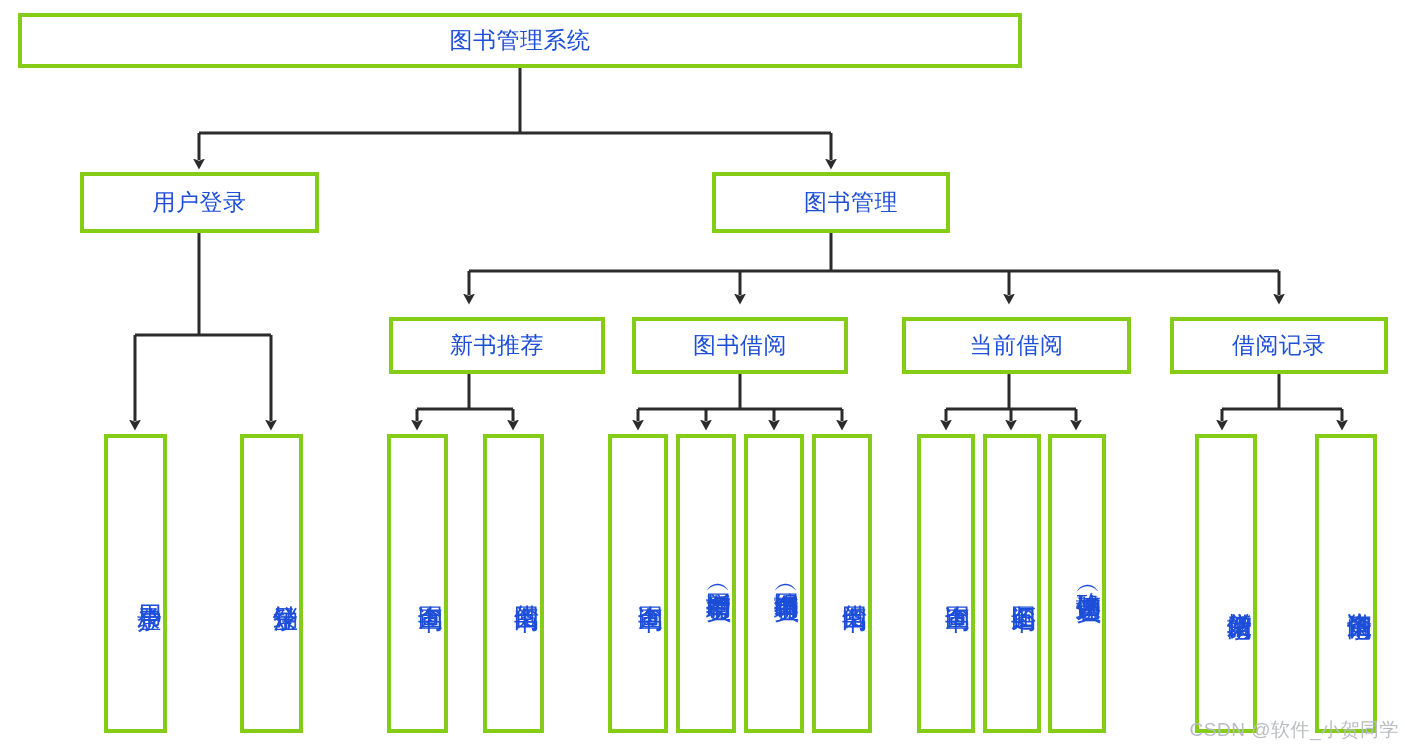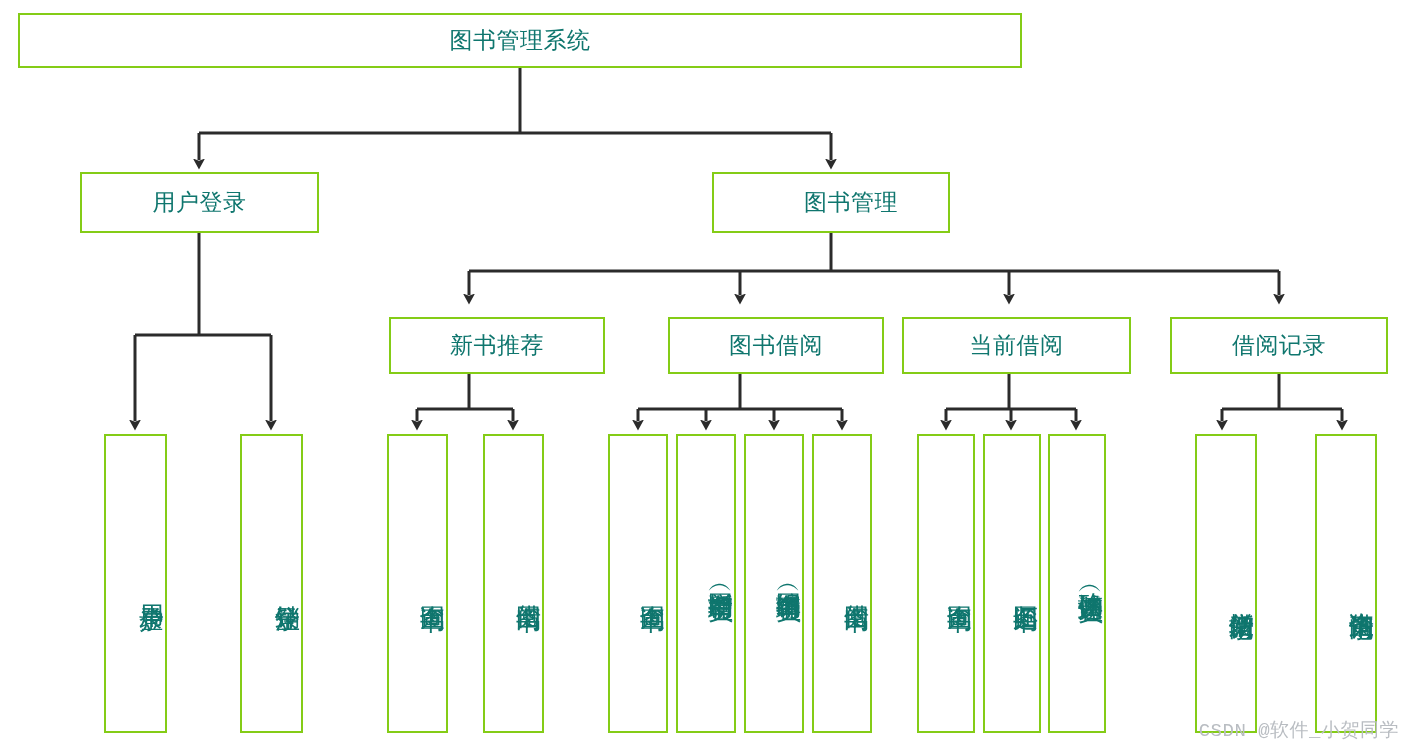--- a/index.html
+++ b/index.html
@@ -20,23 +20,23 @@
   #edges {
     position: absolute;
     left: 0;
     top: 0;
     width: 1405px;
     height: 747px;
   }
   .node {
     position: absolute;
     box-sizing: border-box;
-    border: 2px solid #84cc16;
+    border: 4px solid #84cc16;
     background: #ffffff;
-    color: #0f766e;
+    color: #1d4ed8;
     display: flex;
     align-items: center;
     justify-content: center;
     text-align: right;
   }
   .node.horiz {
     font-size: 23px;
     line-height: 1.1;
     letter-spacing: 0.5px;
   }
@@ -58,21 +58,21 @@
     display: block;
   }
   #watermark {
     position: absolute;
     right: 6px;
     bottom: 4px;
     font-size: 19px;
     color: #b9bdc2;
     letter-spacing: 0.5px;
     white-space: nowrap;
-    font-family: Liberation Mono, monospace;
+    font-family: Liberation Sans, sans-serif;
   }
 </style>
 </head>
 <body>
 
 <div id="canvas">
 
   <svg id="edges" viewBox="0 0 1405 747" xmlns="http://www.w3.org/2000/svg">
     <defs>
       <marker id="arrow" markerWidth="11" markerHeight="12" refX="1.5" refY="6" orient="auto" markerUnits="userSpaceOnUse">
@@ -130,21 +130,21 @@
   <div class="node horiz" style="left:80px; top:172px; width:239px; height:61px;">
     <span>用户登录</span>
   </div>
   <div class="node horiz" style="left:712px; top:172px; width:238px; height:61px;padding-left:40px;">
     <span>图书管理</span>
   </div>
 
   <div class="node horiz" style="left:361px; top:317px; width:216px; height:57px;margin-left:28px;">
     <span>新书推荐</span>
   </div>
-  <div class="node horiz" style="left:632px; top:317px; width:216px; height:57px;margin-left:36px;">
+  <div class="node horiz" style="left:632px; top:317px; width:216px; height:57px;">
     <span>图书借阅</span>
   </div>
   <div class="node horiz" style="left:902px; top:317px; width:229px; height:57px;">
     <span>当前借阅</span>
   </div>
   <div class="node horiz" style="left:1170px; top:317px; width:218px; height:57px;">
     <span>借阅记录</span>
   </div>
 
   <div class="node vert" style="left:104px; top:434px; width:63px; height:299px;">

